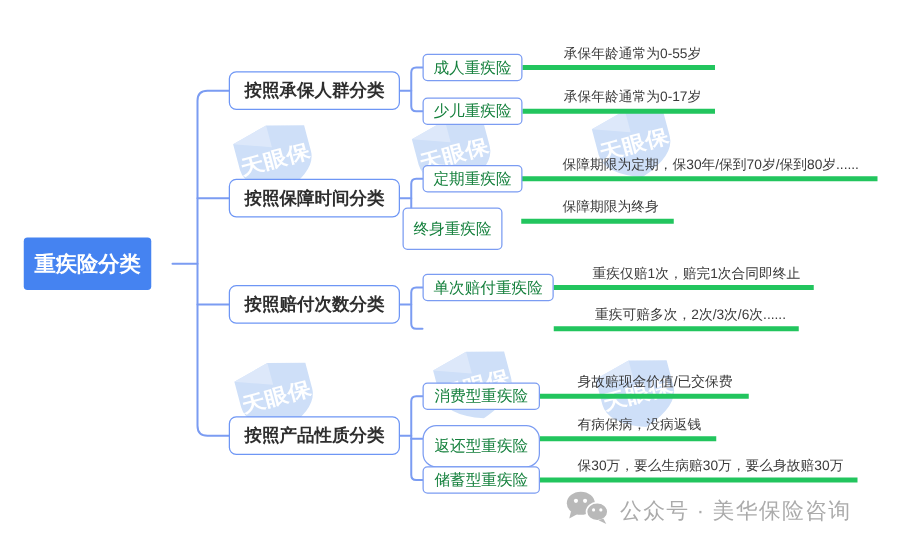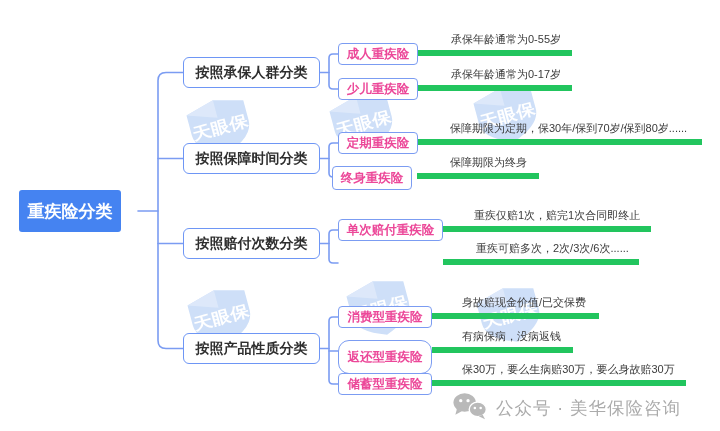--- a/index.html
+++ b/index.html
@@ -5,23 +5,23 @@
   html,body{margin:0;padding:0;width:720px;height:431px;background:#ffffff;overflow:hidden;
     font-family:"Liberation Sans","DejaVu Sans",sans-serif;}
   .canvas{position:relative;width:720px;height:431px;background:#fff;}
   .connectors{position:absolute;left:0;top:0;z-index:1;}
   .node{position:absolute;display:flex;align-items:center;justify-content:center;
     white-space:nowrap;box-sizing:border-box;z-index:3;}
   .root{background:#4583F1;color:#ffffff;font-weight:bold;font-size:17px;border-radius:3px;}
   .branch{background:#ffffff;border:1.5px solid #6E96F5;border-radius:6px;
     color:#2e2e2e;font-weight:bold;font-size:14px;}
   .child{background:#ffffff;border:1.5px solid #7B9CF2;border-radius:4px;
-    color:#ec4899;font-weight:bold;font-size:12.5px;}
-  .leaf{position:absolute;box-sizing:border-box;height:21px;border-bottom:6px solid #22c55e;
-    font-size:11px;color:#3a3a3a;white-space:nowrap;z-index:2;display:flex;align-items:flex-end;
+    color:#15803d;font-weight:normal;font-size:12.5px;}
+  .leaf{position:absolute;box-sizing:border-box;height:21px;border-bottom:4px solid #22c55e;
+    font-size:11px;color:#3a3a3a;white-space:nowrap;z-index:2;display:flex;align-items:center;
     padding-bottom:3px;}
   .watermark{position:absolute;width:70px;height:60px;z-index:0;transform:rotate(-15deg);opacity:.85;}
   .watermark svg{width:100%;height:100%;}
   .wm-text{fill:#ffffff;font-weight:bold;font-size:27px;font-family:"Liberation Sans",sans-serif;}
   .footer{position:absolute;left:452px;top:392px;display:flex;align-items:flex-end;gap:9px;
     color:#ABABAB;font-size:17.5px;z-index:3;letter-spacing:1px;}
 </style>
 </head>
 <body>
 
@@ -114,21 +114,21 @@
   <div class="node child" style="left:338px;top:43px;width:80px;height:22px;">
     <span>成人重疾险</span>
   </div>
   <div class="node child" style="left:338px;top:78px;width:80px;height:22px;text-align:center;">
     <span>少儿重疾险</span>
   </div>
 
   <div class="node child" style="left:338px;top:132px;width:80px;height:22px;">
     <span>定期重疾险</span>
   </div>
-  <div class="node child" style="left:332px;top:166px;width:80px;height:24px;text-align:right;">
+  <div class="node child" style="left:322px;top:166px;width:80px;height:34px;text-align:right;">
     <span>终身重疾险</span>
   </div>
 
   <div class="node child" style="left:338px;top:219px;width:105px;height:22px;">
     <span>单次赔付重疾险</span>
   </div>
 
   <div class="node child" style="left:338px;top:306px;width:94px;height:22px;">
     <span>消费型重疾险</span>
   </div>

